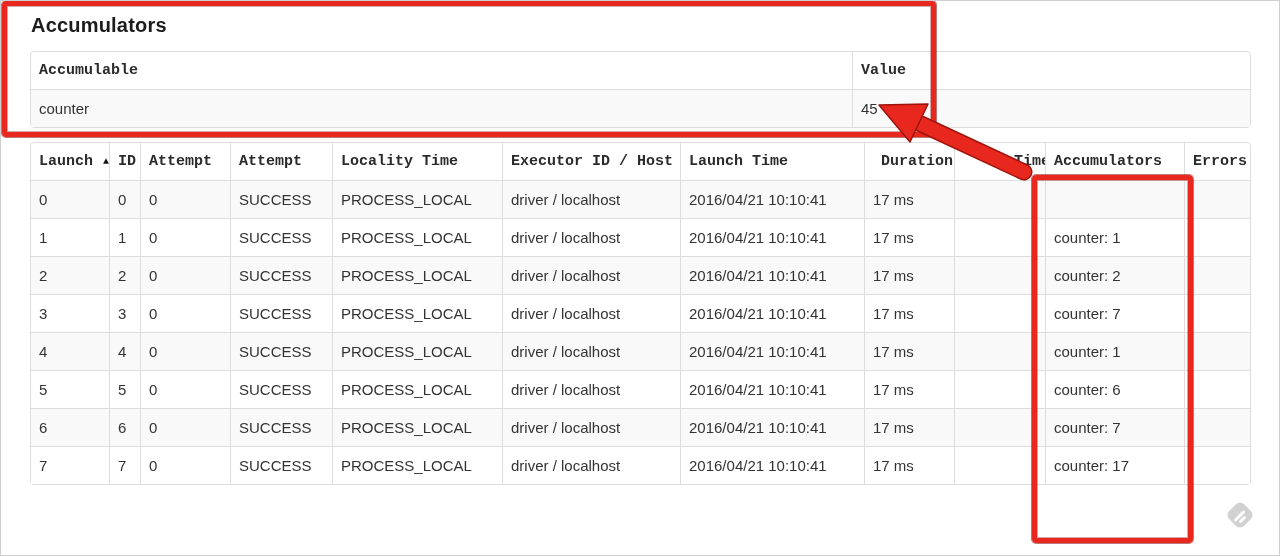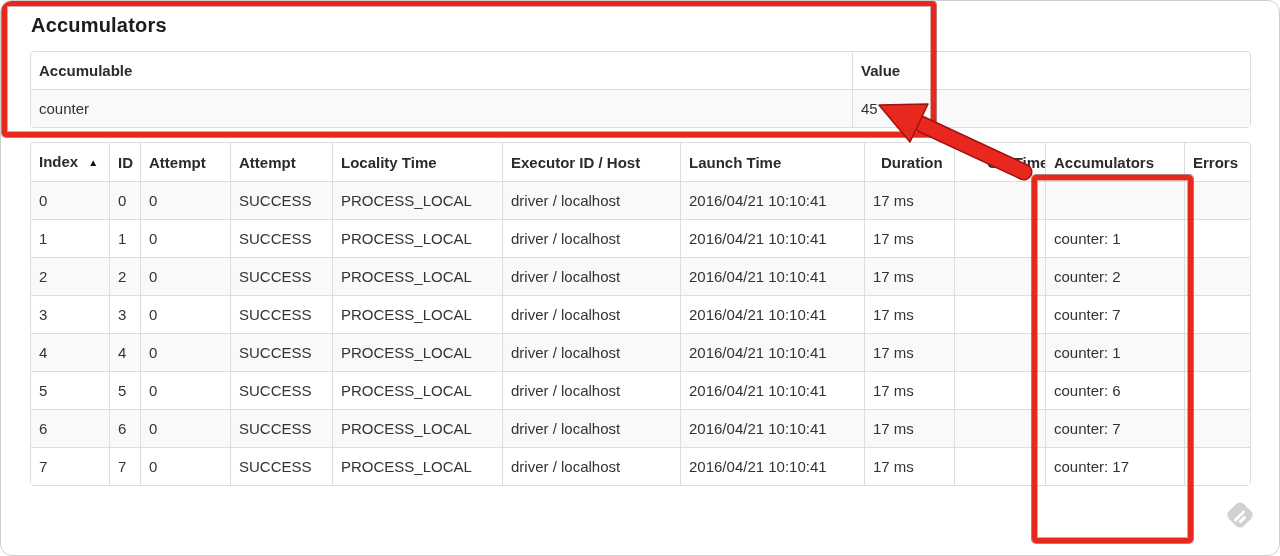--- a/index.html
+++ b/index.html
@@ -1,39 +1,39 @@
 <!DOCTYPE html>
 <html><head>
 <meta charset="utf-8">
 <style>
   * { margin:0; padding:0; box-sizing:border-box; }
   html,body { width:1280px; height:556px; background:#fff; }
   body { font-family:"Liberation Sans","DejaVu Sans",sans-serif; color:#333; }
   .page {
     position:relative; width:1280px; height:556px; background:#fff;
-    border:1px solid #cfcfcf; border-radius:12px; overflow:hidden;
+    border:1px solid #cfcfcf; border-radius:0; overflow:hidden;
   }
   .content { padding:0 28px 0 29px; }
   h4.section-title { font-size:20px; font-weight:bold; color:#1c1c1c; letter-spacing:.2px; }
   .title-accumulators { margin:13px 0 0 1px; }
   .title-tasks { margin:28px 0 0 1px; }
 
   table {
     width:100%; border-collapse:separate; border-spacing:0;
     border:1px solid #ddd; border-radius:4px; table-layout:fixed;
     font-size:15px; margin-top:14px;
   }
   th, td {
     text-align:left; padding:8px 8px 8px 8px; line-height:21px;
     border-left:1px solid #ddd; border-top:1px solid #ddd;
     overflow:hidden; white-space:nowrap;
   }
   th { font-weight:bold; color:#2b2b2b; }
   th:first-child, td:first-child { border-left:none; }
-  thead th { border-top:none; }
+  thead th { border-top:none;font-family:Liberation Mono, monospace; }
   tbody tr:nth-child(odd) td { background:#f9f9f9; }
   tbody tr:nth-child(even) td { background:#ffffff; }
 
   
   #acc-table th:nth-child(1) { width:821px; }
 
   
   #tasks-table th:nth-child(1){width:78px;}
   #tasks-table th:nth-child(2){width:31px;}
   #tasks-table th:nth-child(3){width:90px;}
@@ -82,21 +82,21 @@
             <td>counter</td>
             <td>45</td>
           </tr>
         </tbody>
     </table>
 
 
     <table id="tasks-table">
       <thead>
         <tr id="tasks-head-row">
-            <th><span>Index</span><span class="sort-icon">▲</span></th>
+            <th><span>Launch</span><span class="sort-icon">▲</span></th>
             <th><span>ID</span></th>
             <th><span>Attempt</span></th>
             <th><span>Attempt</span></th>
             <th><span>Locality Time</span></th>
             <th><span>Executor ID / Host</span></th>
             <th><span>Launch Time</span></th>
             <th><span>Duration</span></th>
             <th><span>GC Time</span></th>
             <th><span>Accumulators</span></th>
             <th><span>Errors</span></th>

